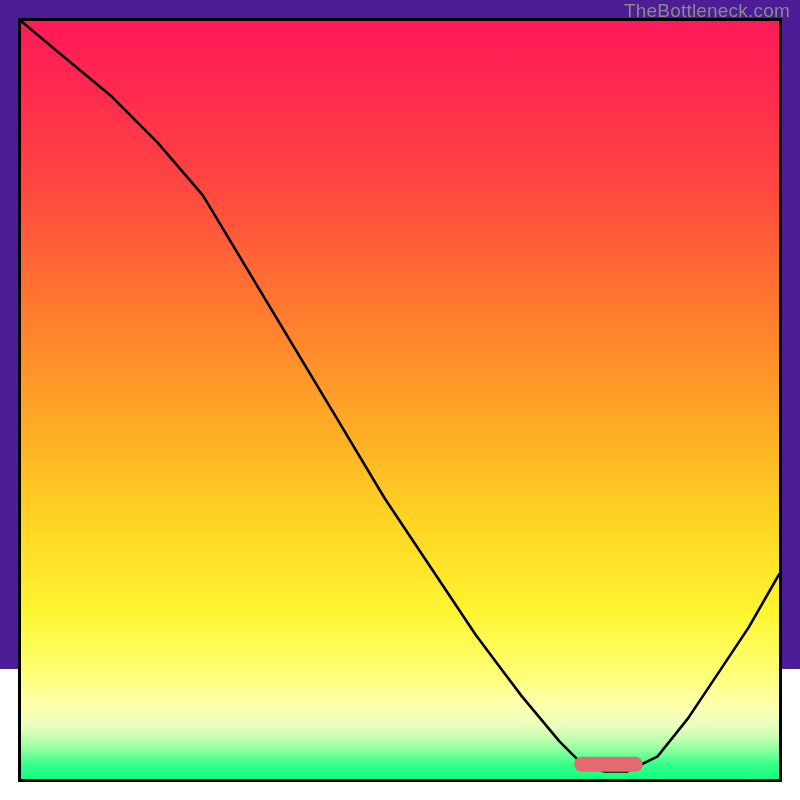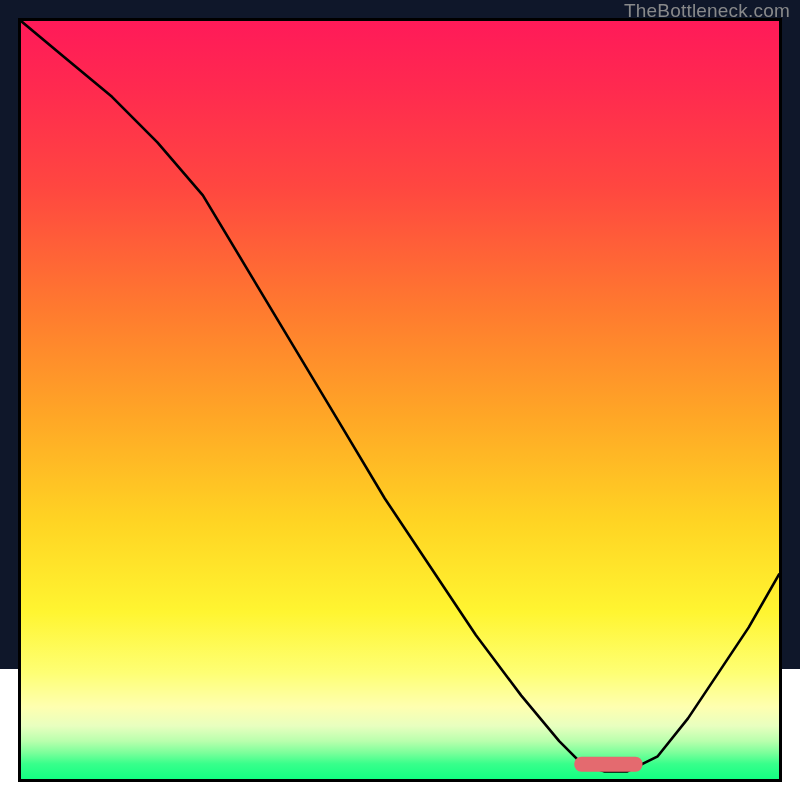--- a/index.html
+++ b/index.html
@@ -7,21 +7,21 @@
     padding: 0;
     width: 800px;
     height: 800px;
     background: #ffffff;
     overflow: hidden;
   }
   .canvas {
     position: relative;
     width: 800px;
     height: 669px;
-    background: #0f172a;
+    background: #4c1d95;
   }
   .plot-frame {
     position: absolute;
     left: 18px;
     top: 18px;
     width: 764px;
     height: 764px;
     box-sizing: border-box;
     border: 3px solid #000000;
     overflow: hidden;

